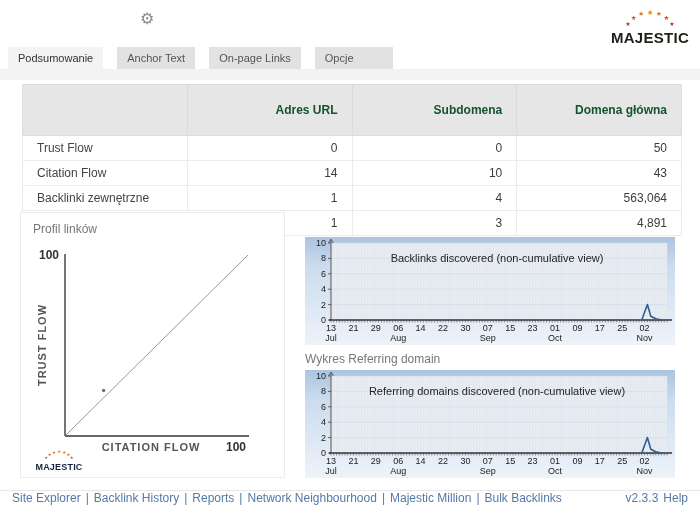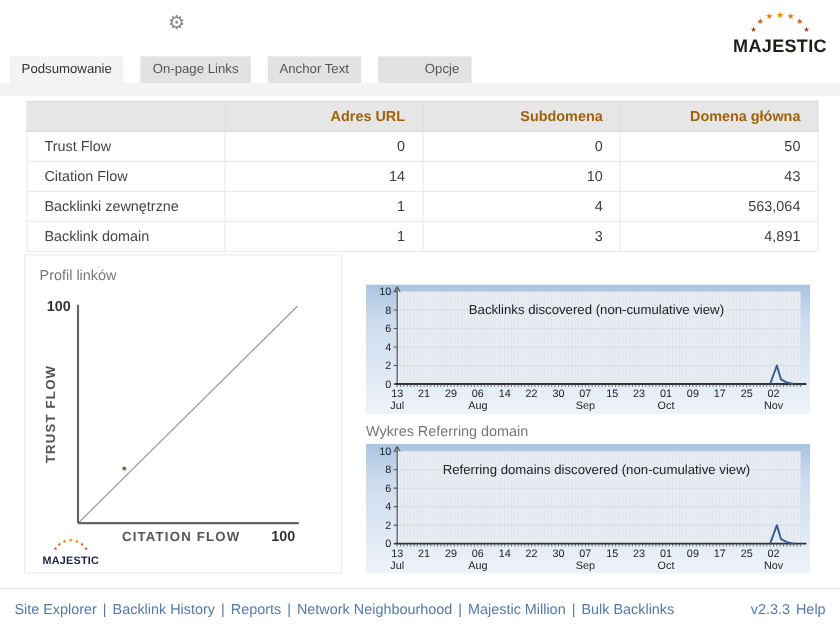--- a/index.html
+++ b/index.html
@@ -12,33 +12,33 @@
 
   
   .gear { position:absolute; left:140px; top:9px; font-size:16px; color:#8a8a8a; cursor:pointer; }
   .logo { position:absolute; right:8px; top:4px; width:84px; text-align:center; cursor:pointer; }
   .logo .logo-word { font-size:15px; font-weight:bold; color:#221d18; letter-spacing:0.3px; margin-top:-3px; }
 
   
   .tabs { position:absolute; left:8px; top:47px; display:flex; gap:14px; }
   .tab {
     background:#e2e2e2; color:#555; font-size:11px; padding:5px 10px 6px 10px;
-    min-width:78px; text-align:right; cursor:pointer; white-space:nowrap;
+    min-width:78px; text-align:left; cursor:pointer; white-space:nowrap;
   }
   .tab.active { background:#f3f3f3; color:#333; padding-bottom:9px; }
   .tab-strip { position:absolute; left:0; top:69px; width:700px; height:11px; background:#f3f3f3; }
 
   
   table.summary {
     position:absolute; left:22px; top:84px; width:660px;
     border-collapse:collapse; font-size:12px; table-layout:fixed;
   }
   table.summary th {
-    background:#e6e6e6; color:#a16207; font-weight:bold; text-align:right;
-    padding:5px 14px; border:1px solid #dcdcdc; height:23px;
+    background:#e6e6e6; color:#14532d; font-weight:bold; text-align:right;
+    padding:18px 14px; border:1px solid #dcdcdc; height:23px;
   }
   table.summary td {
     background:#fff; color:#3c3c3c; padding:5px 14px; text-align:right;
     border:1px solid #ebebeb; height:24px;
   }
   table.summary td.rowlabel { text-align:left; color:#444; }
 
   
   .profile-box {
     position:absolute; left:20px; top:212px; width:265px; height:266px;
@@ -56,21 +56,21 @@
   .chart-title-2 { position:absolute; left:305px; top:352px; }
   .time-chart-1 { position:absolute; left:305px; top:370px; width:370px; height:108px; }
   .time-chart-0 svg, .time-chart-1 svg { display:block; }
 
   svg text { font-family:"Liberation Sans", sans-serif; }
 
   
   .footer {
     position:absolute; left:0; bottom:0; width:700px; height:35px;
     border-top:1px solid #e7e7e7; background:#fff;
-    display:flex; align-items:center; justify-content:space-between;
+    display:flex; justify-content:space-between;
     padding:0 12px; font-size:12px;
   }
   .footer a { color:#5579a6; text-decoration:none; cursor:pointer; }
   .footer .sep { color:#5579a6; margin:0 5px; }
   .footer-right { color:#5579a6; }
   .footer-right .version { margin-right:5px; }
 </style>
 </head>
 <body>
 
@@ -86,22 +86,22 @@
         <text x="40.0" y="10.7" text-anchor="middle" font-size="7.5" fill="#ef8b07">★</text>
         <text x="48.9" y="12.1" text-anchor="middle" font-size="7" fill="#e87414">★</text>
         <text x="56.4" y="16.1" text-anchor="middle" font-size="6.5" fill="#d4571c">★</text>
         <text x="62.0" y="22.4" text-anchor="middle" font-size="6" fill="#b03a1e">★</text>
       </svg>
     <div class="logo-word">MAJESTIC</div>
   </div>
 
   <div class="tabs">
     <div class="tab active">Podsumowanie</div>
+    <div class="tab">Anchor Text</div>
     <div class="tab">On-page Links</div>
-    <div class="tab">Anchor Text</div>
     <div class="tab">Opcje</div>
   </div>
   <div class="tab-strip"></div>
 
   <table class="summary">
     <thead>
       <tr>
         <th></th>
         <th>Adres URL</th>
         <th>Subdomena</th>

